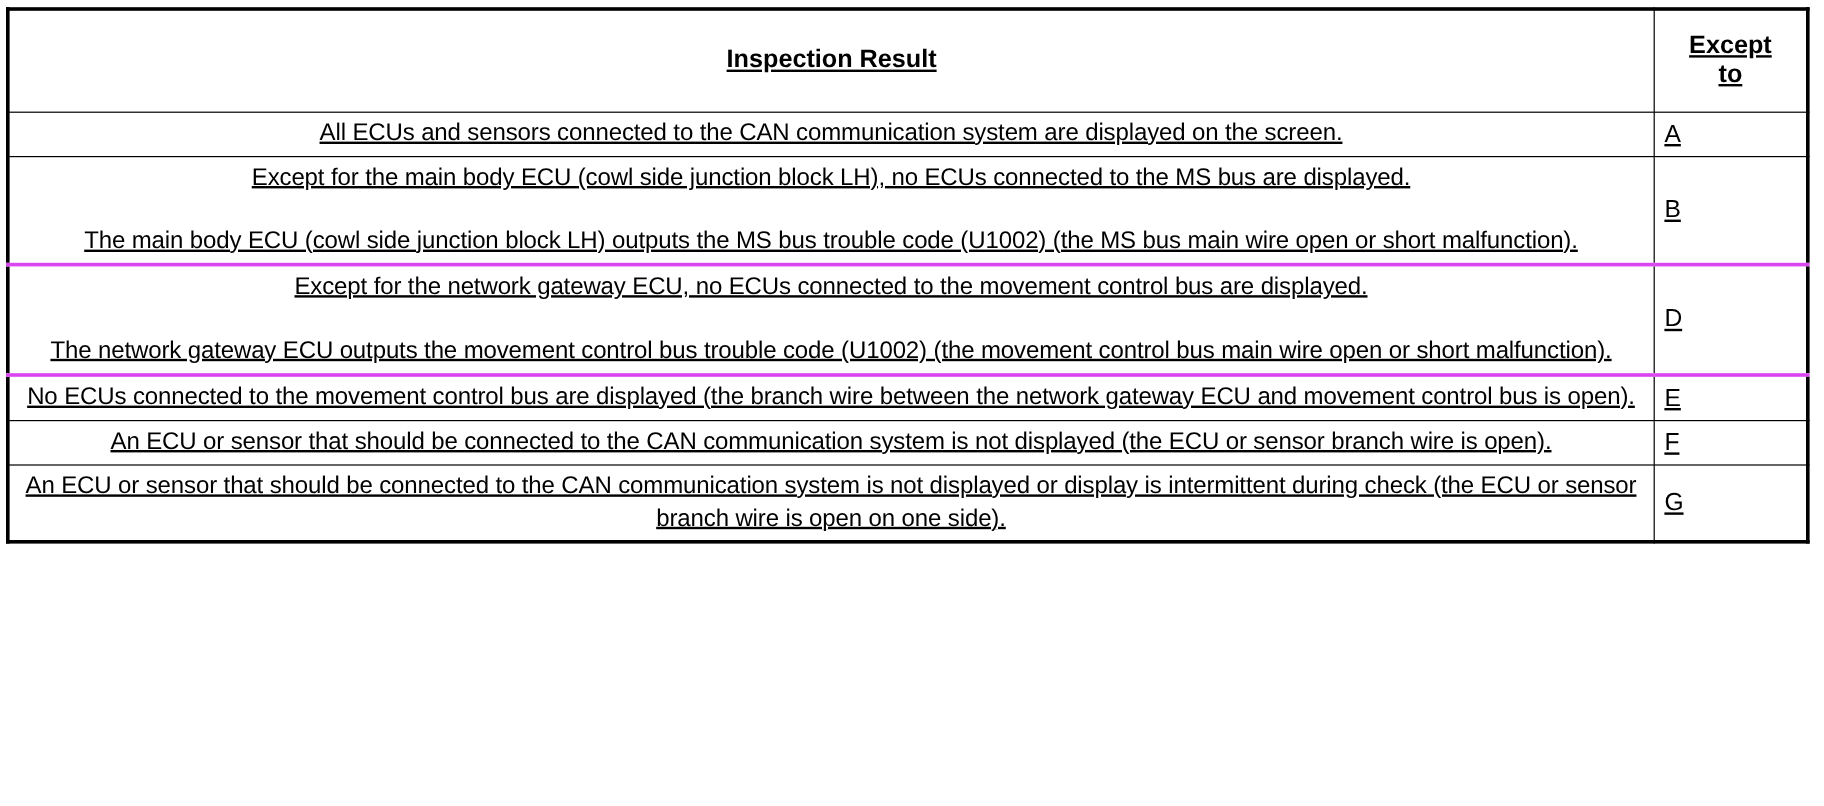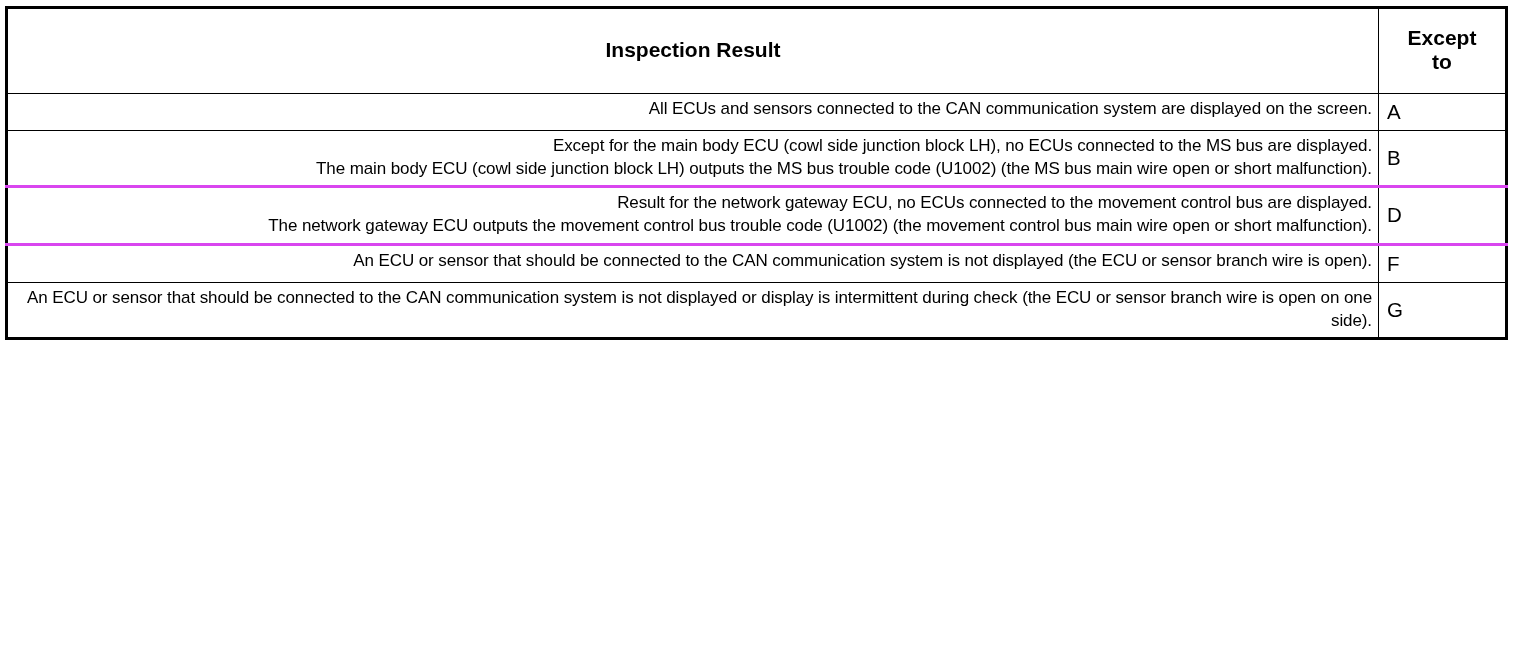--- a/index.html
+++ b/index.html
@@ -24,20 +24,21 @@
     position: absolute;
     left: 5px;
     top: 6px;
     width: 1500px;
   }
   table.inspection-table {
     border-collapse: collapse;
     table-layout: fixed;
     width: 1500px;
     background: #ffffff;
+    text-decoration: underline;
   }
   table.inspection-table,
   table.inspection-table td,
   table.inspection-table th {
     border: 1px solid #000000;
   }
   table.inspection-table {
     border: 3px solid #000000;
   }
   col.col-result { width: 1372px; }
@@ -49,37 +50,37 @@
     text-align: center;
     vertical-align: middle;
     padding: 8px 6px 10px 6px;
     line-height: 1.12;
     border-bottom: 3px solid #000000;
   }
   th.head-result { height: 66px; }
   th.head-proceed { height: 66px; }
 
   td.result-cell {
-    font-size: 17px;
+    font-size: 20px;
     line-height: 1.33;
-    text-align: right;
+    text-align: center;
     vertical-align: top;
     padding: 4px 6px 5px 5px;
     letter-spacing: -0.1px;
   }
   td.proceed-cell {
     font-size: 20.5px;
     line-height: 1.33;
     text-align: left;
     vertical-align: middle;
     padding: 4px 6px 5px 8px;
   }
   tr.thick-bottom > td { border-bottom: 3px solid #d946ef; }
   .para { margin: 0; }
-  .para + .para { }
+  .para + .para { margin-top: 26px; }
 </style>
 </head>
 <body>
 
 <div class="page">
   <div class="table-wrap">
     <table class="inspection-table">
       <colgroup>
         <col class="col-result">
         <col class="col-proceed">
@@ -102,24 +103,30 @@
         </tr>
         <tr class="thick-bottom">
           <td class="result-cell">
             <p class="para">Except for the main body ECU (cowl side junction block LH), no ECUs connected to the MS bus are displayed.</p>
             <p class="para">The main body ECU (cowl side junction block LH) outputs the MS bus trouble code (U1002) (the MS bus main wire open or short malfunction).</p>
           </td>
           <td class="proceed-cell">B</td>
         </tr>
         <tr class="thick-bottom">
           <td class="result-cell">
-            <p class="para">Result for the network gateway ECU, no ECUs connected to the movement control bus are displayed.</p>
+            <p class="para">Except for the network gateway ECU, no ECUs connected to the movement control bus are displayed.</p>
             <p class="para">The network gateway ECU outputs the movement control bus trouble code (U1002) (the movement control bus main wire open or short malfunction).</p>
           </td>
           <td class="proceed-cell">D</td>
+        </tr>
+        <tr>
+          <td class="result-cell">
+            <p class="para">No ECUs connected to the movement control bus are displayed (the branch wire between the network gateway ECU and movement control bus is open).</p>
+          </td>
+          <td class="proceed-cell">E</td>
         </tr>
         <tr>
           <td class="result-cell">
             <p class="para">An ECU or sensor that should be connected to the CAN communication system is not displayed (the ECU or sensor branch wire is open).</p>
           </td>
           <td class="proceed-cell">F</td>
         </tr>
         <tr>
           <td class="result-cell">
             <p class="para">An ECU or sensor that should be connected to the CAN communication system is not displayed or display is intermittent during check (the ECU or sensor branch wire is open on one side).</p>

